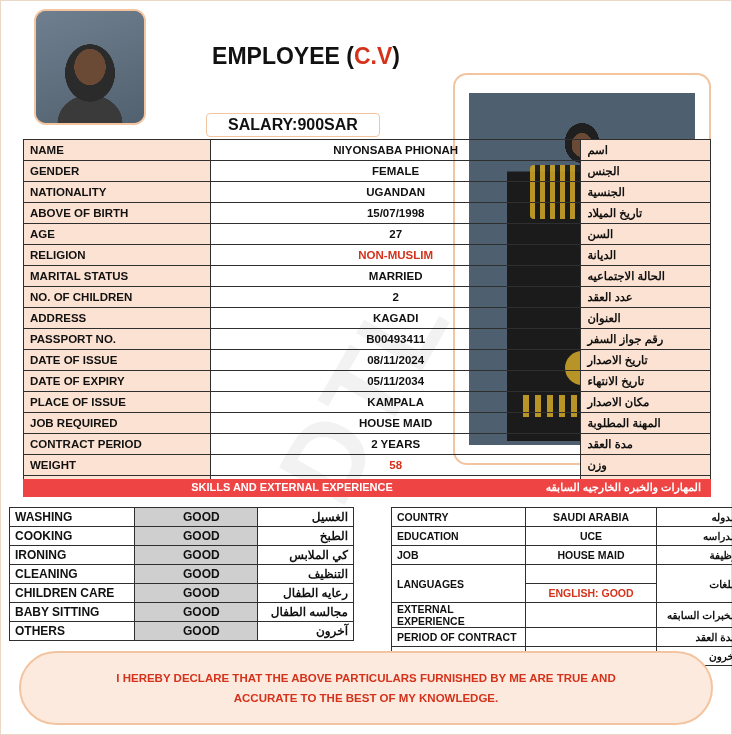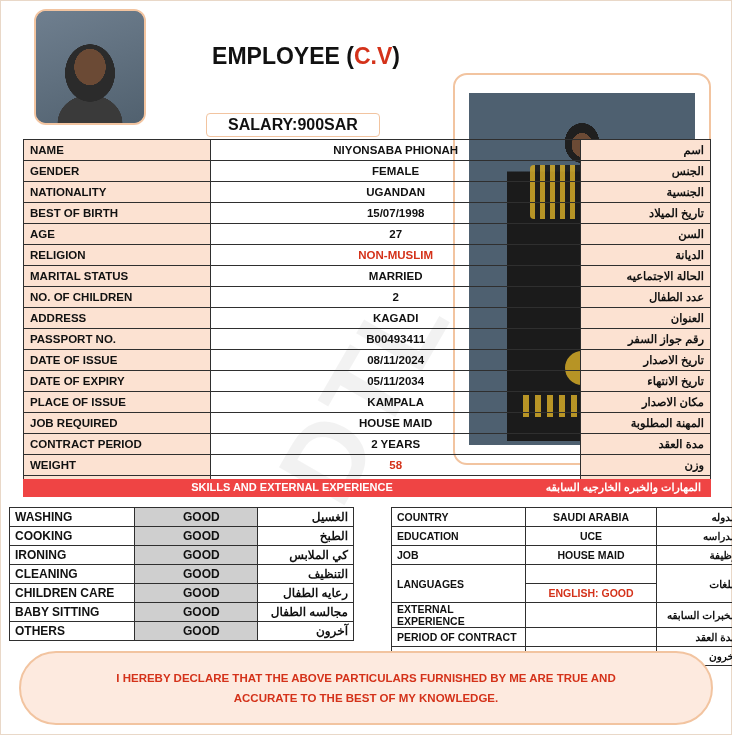--- a/index.html
+++ b/index.html
@@ -89,21 +89,21 @@
     border:1px solid #2f2f2f;height:20px;padding:0 6px;
   }
   .info-table td.label{
     width:150px;background:#fce2d2;font-weight:bold;color:#111;
   }
   .info-table td.value{
     width:310px;text-align:center;font-weight:bold;color:#111;
   }
   .info-table td.value.red{color:#d4321a;}
   .info-table td.ar{
-    width:100px;background:#fce2d2;text-align:right;direction:rtl;font-weight:bold;color:#111;
+    width:100px;background:#fce2d2;text-align:left;direction:rtl;font-weight:bold;color:#111;
   }
   
   .skills-bar{
     position:absolute;left:22px;top:478px;width:688px;height:18px;
     background:#ef4444;color:#fff;font-size:11px;font-weight:bold;
   }
   .skills-bar .en{position:absolute;left:104px;top:2px;width:330px;text-align:center;}
   .skills-bar .ar{position:absolute;right:10px;top:2px;direction:rtl;}
   
   .skills-left{
@@ -170,21 +170,21 @@
         <td class="label">GENDER</td>
         <td class="value">FEMALE</td>
         <td class="ar">الجنس</td>
       </tr>
       <tr>
         <td class="label">NATIONALITY</td>
         <td class="value">UGANDAN</td>
         <td class="ar">الجنسية</td>
       </tr>
       <tr>
-        <td class="label">BEST OF BIRTH</td>
+        <td class="label">ABOVE OF BIRTH</td>
         <td class="value">15/07/1998</td>
         <td class="ar">تاريخ الميلاد</td>
       </tr>
       <tr>
         <td class="label">AGE</td>
         <td class="value">27</td>
         <td class="ar">السن</td>
       </tr>
       <tr>
         <td class="label">RELIGION</td>
@@ -192,21 +192,21 @@
         <td class="ar">الديانة</td>
       </tr>
       <tr>
         <td class="label">MARITAL STATUS</td>
         <td class="value">MARRIED</td>
         <td class="ar">الحالة الاجتماعيه</td>
       </tr>
       <tr>
         <td class="label">NO. OF CHILDREN</td>
         <td class="value">2</td>
-        <td class="ar">عدد الطفال</td>
+        <td class="ar">عدد العقد</td>
       </tr>
       <tr>
         <td class="label">ADDRESS</td>
         <td class="value">KAGADI</td>
         <td class="ar">العنوان</td>
       </tr>
       <tr>
         <td class="label">PASSPORT NO.</td>
         <td class="value">B00493411</td>
         <td class="ar">رقم جواز السفر</td>

